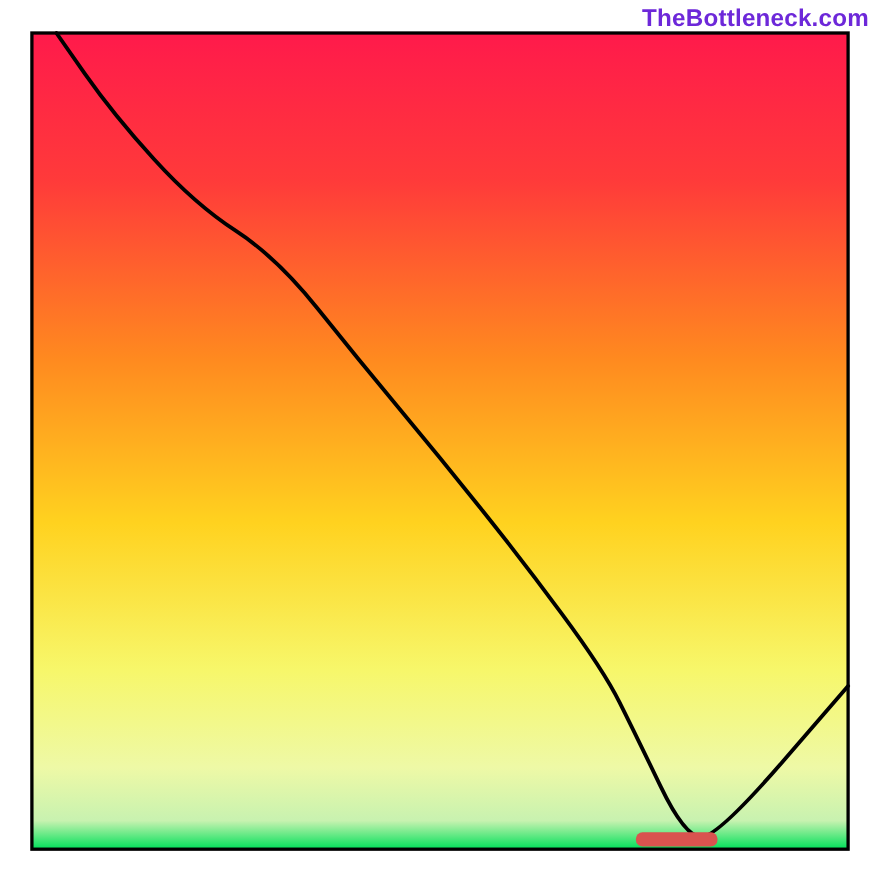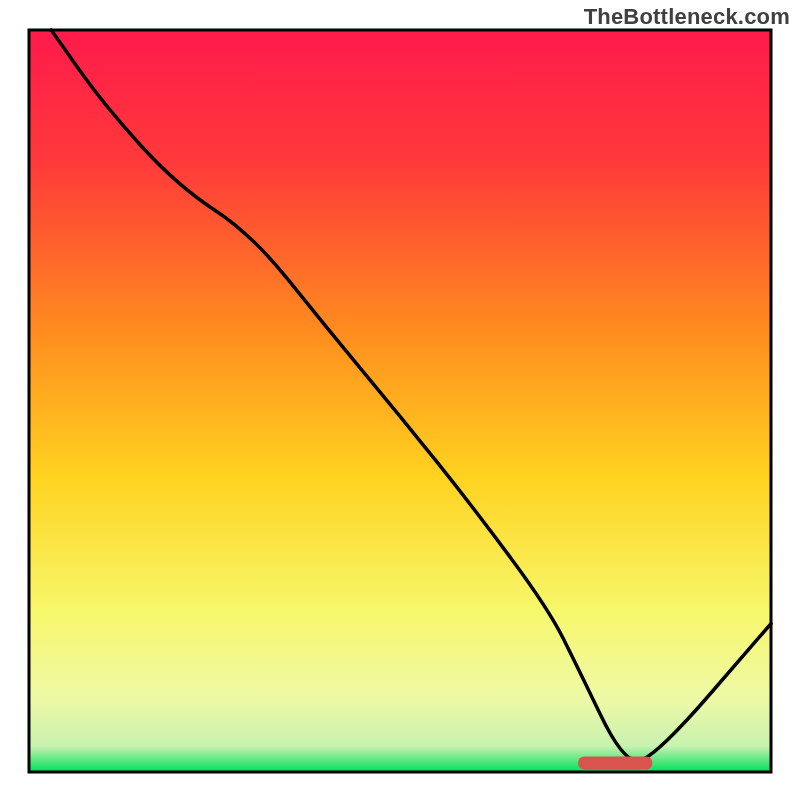--- a/index.html
+++ b/index.html
@@ -14,21 +14,21 @@
   .wrap {
     position: relative;
     width: 800px;
     height: 800px;
   }
   .attribution {
     position: absolute;
     top: 4px;
     right: 10px;
     font-size: 22px;
-    color: #404040;
+    color: #6d28d9;
     font-weight: 600;
     letter-spacing: 0.2px;
   }
   svg.chart {
     position: absolute;
     top: 0;
     left: 0;
   }
 </style>
 </head>

